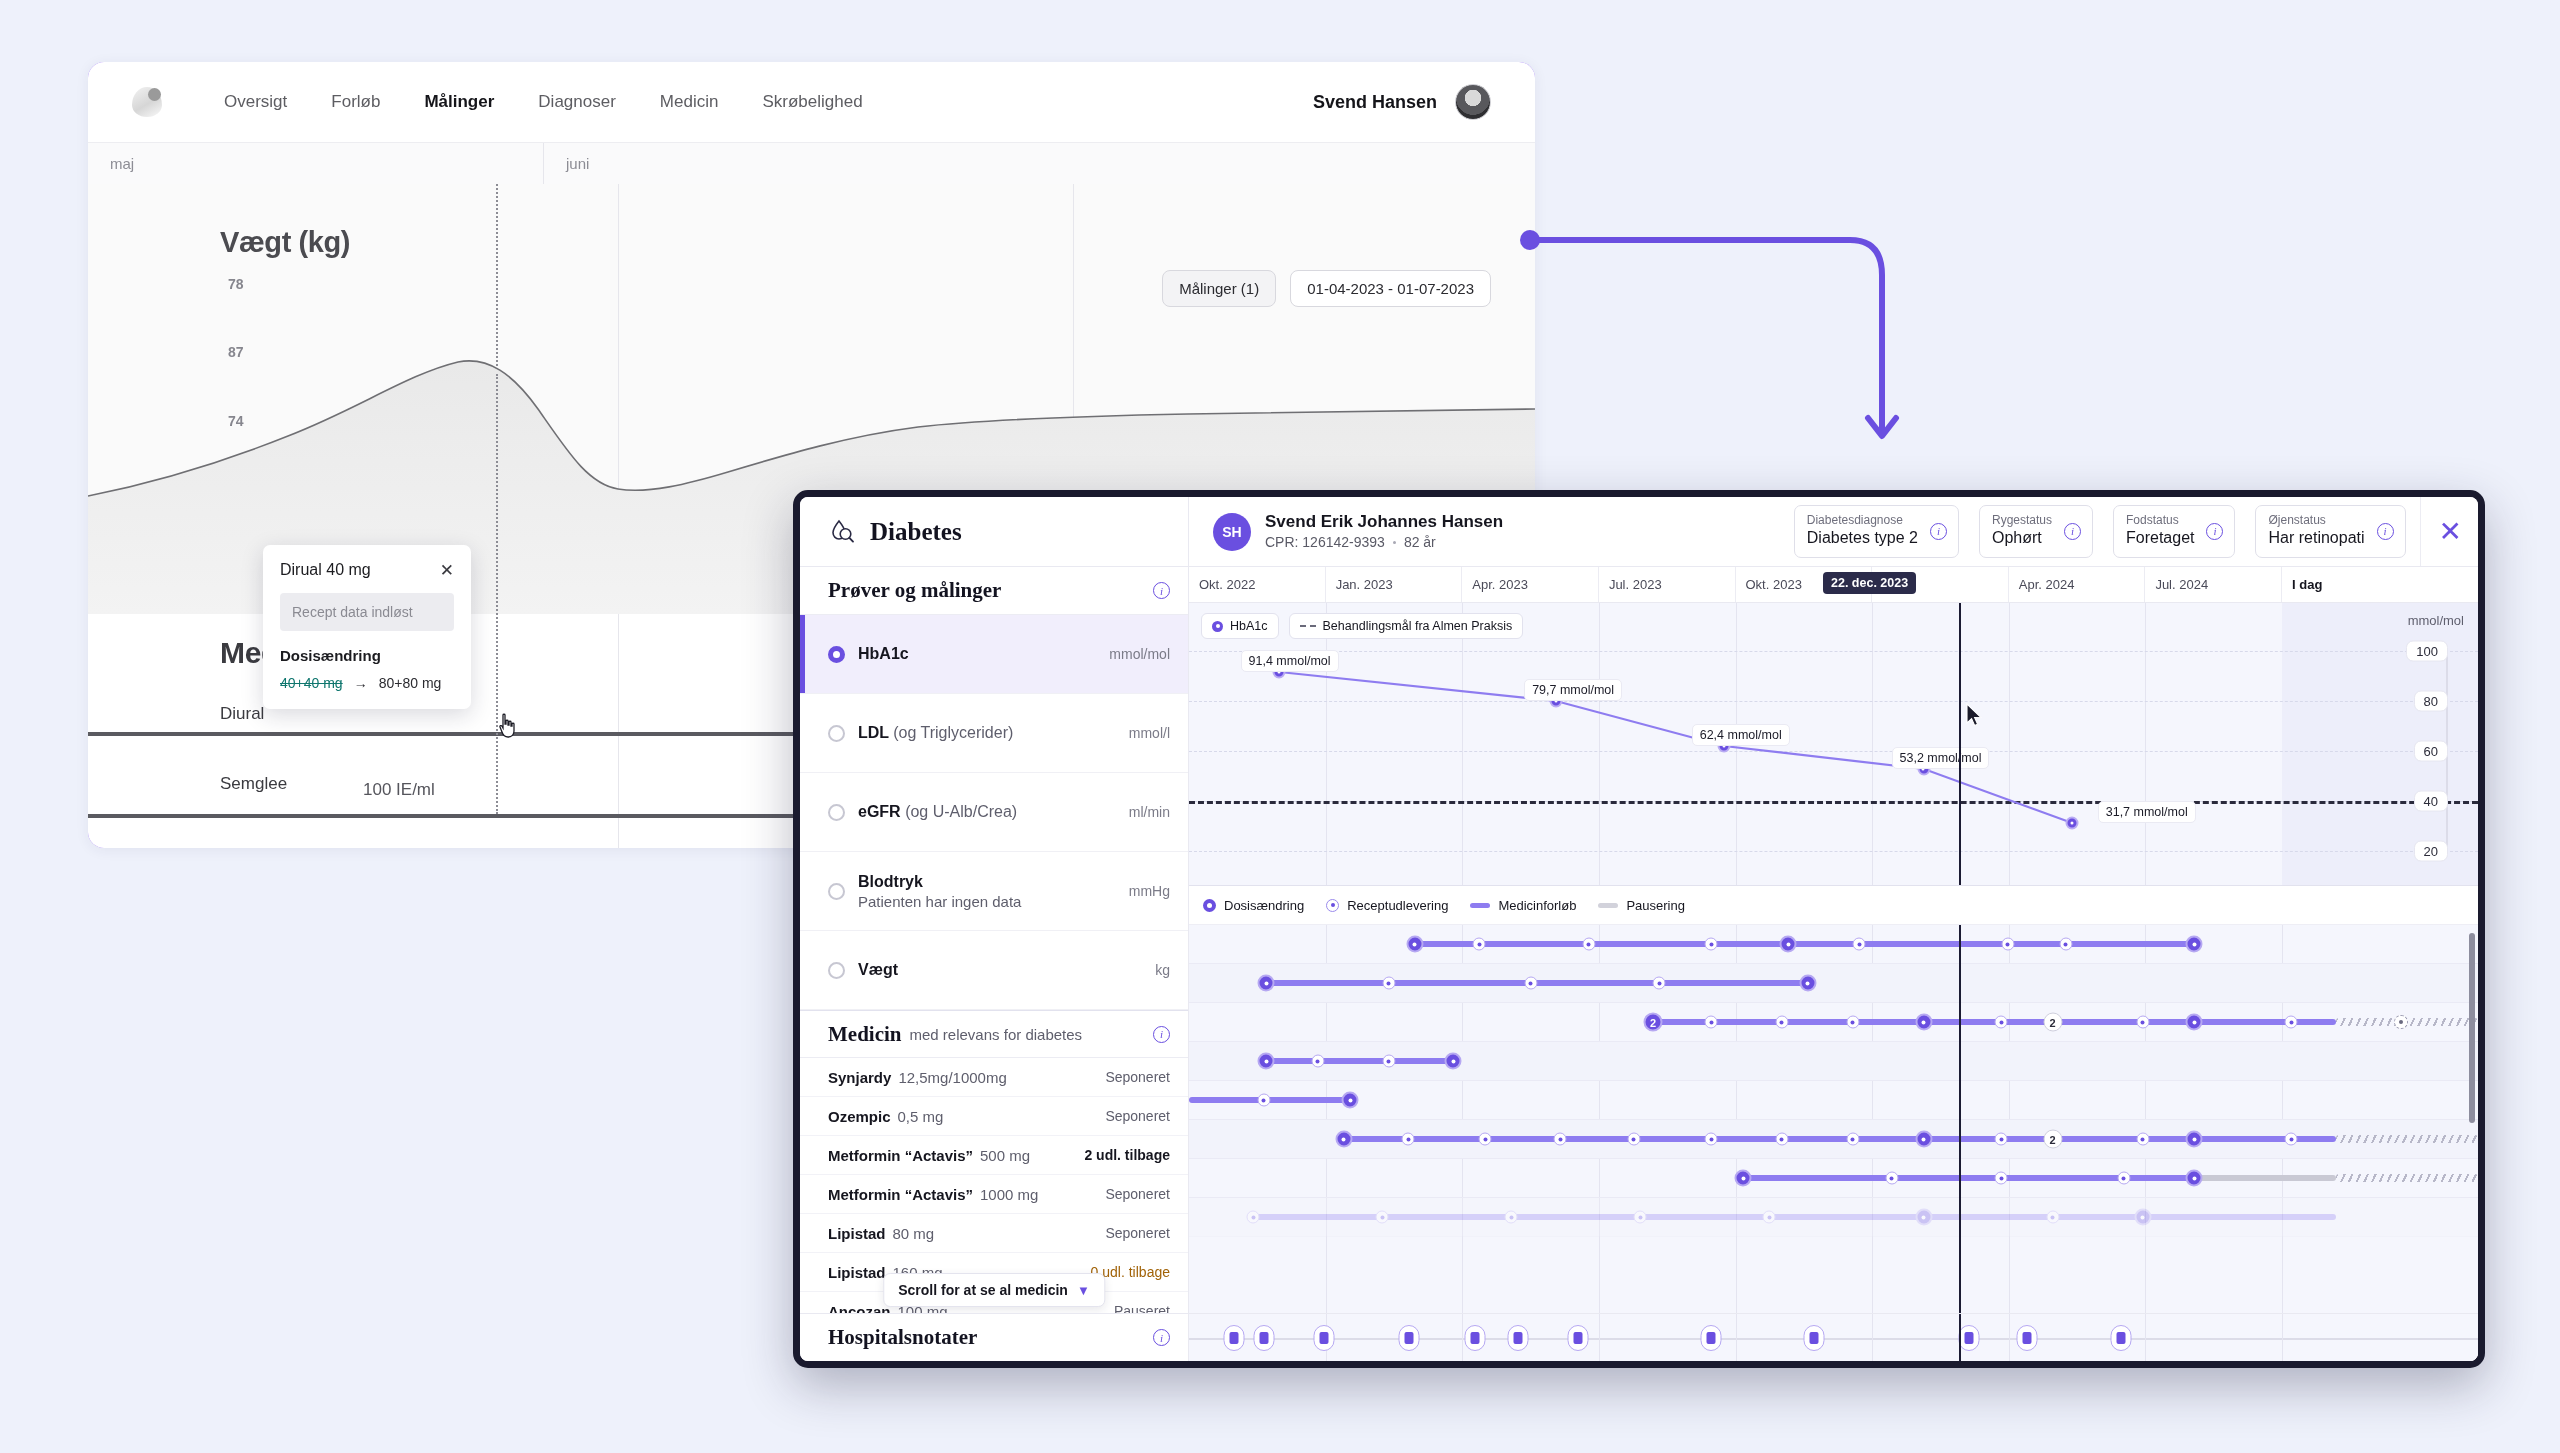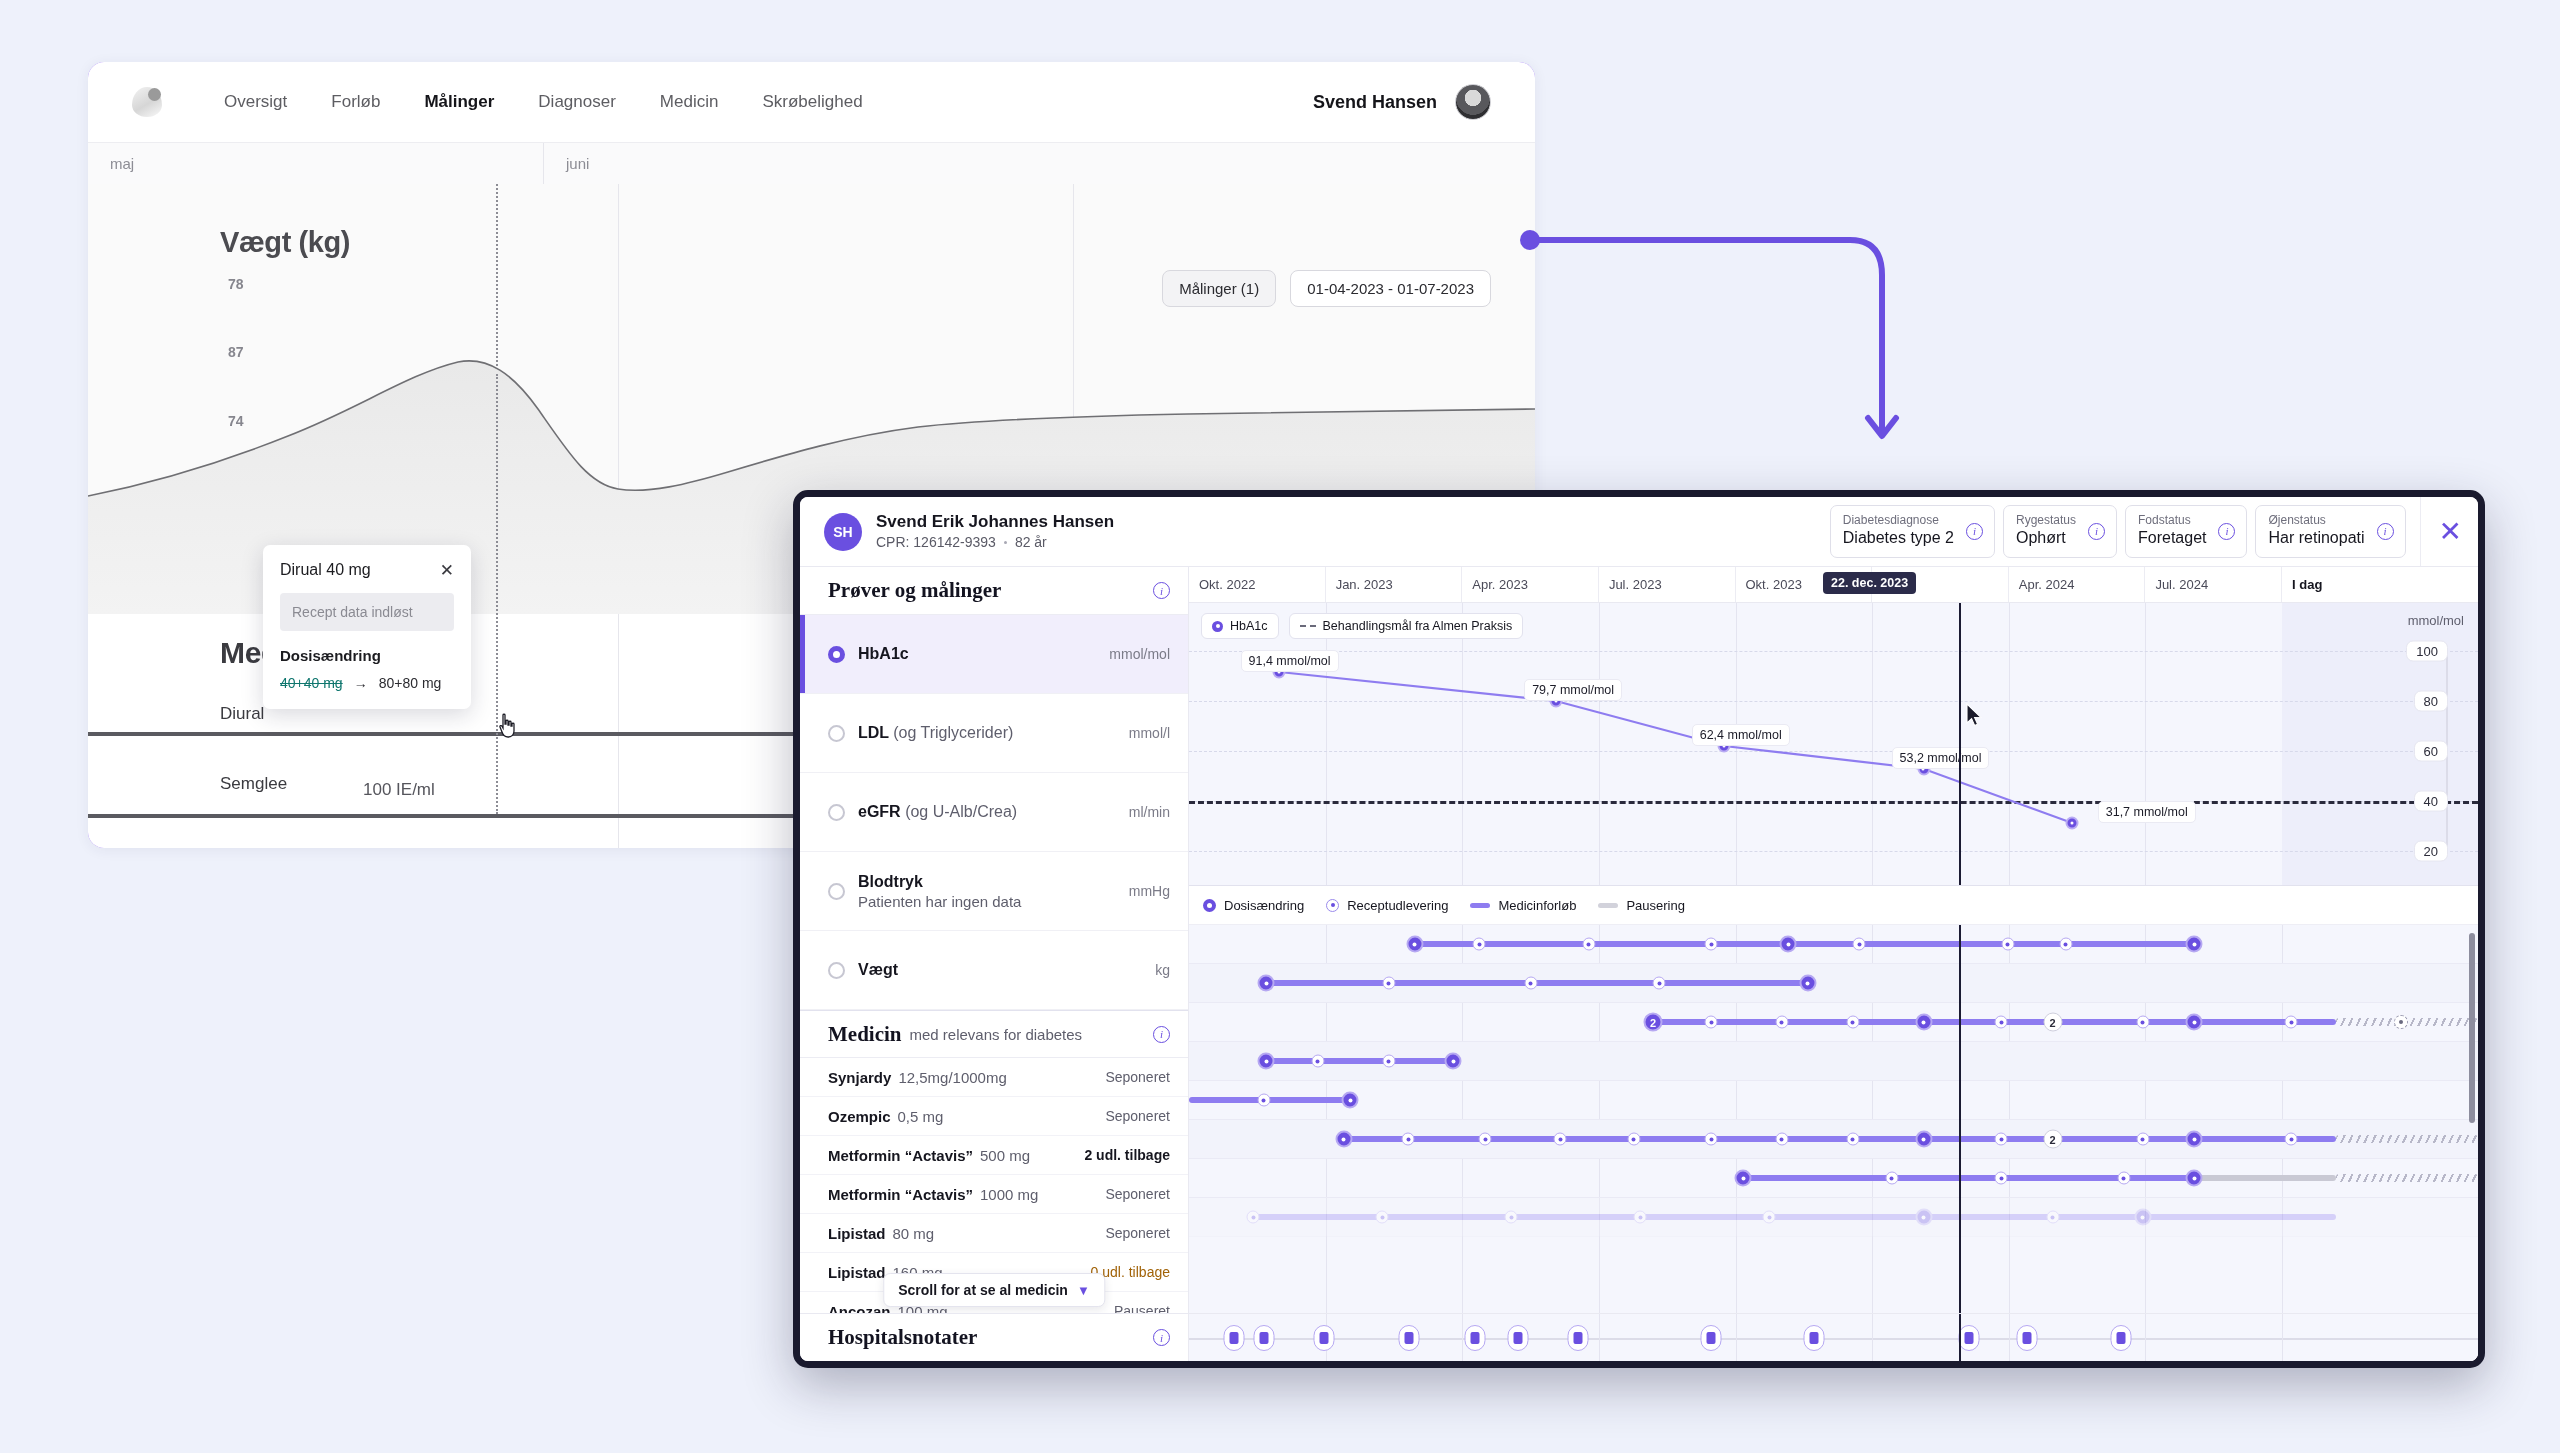--- a/index.html
+++ b/index.html
@@ -102,21 +102,21 @@
   .m-brand { width: 389px; display:flex; align-items:center; gap: 14px; padding-left: 28px; border-right:1px solid #e9e9f1;}
   .m-brand-title { font-size: 25px; font-weight: bold; color: #131320; font-family:"Liberation Serif", serif; }
   .m-patient { display:flex; align-items:center; gap: 14px; padding-left: 24px; }
   .m-avatar {
     width: 38px; height: 38px; border-radius: 50%; background:#6a4fe0; color:#fff;
     display:flex; align-items:center; justify-content:center; font-size:14px; font-weight:bold;
   }
   .m-pname { font-size: 17px; font-weight: bold; color:#16161f; line-height:1.25; }
   .m-pmeta { font-size: 14px; color:#5a5a66; line-height:1.35; display:flex; align-items:center; gap:8px; }
   .m-dotsep { width:3px;height:3px;border-radius:50%;background:#a8a8b4; display:inline-block;}
-  .m-chips { margin-left:auto; display:flex; align-items:center; gap: 8px; padding-right: 14px; }
+  .m-chips { margin-left:auto; display:flex; align-items:center; gap: 20px; padding-right: 14px; }
   .m-chip {
     border:1px solid #dfdfe9; border-radius: 7px; padding: 7px 11px 8px 12px;
     display:flex; align-items:center; gap: 12px; background:#fff; cursor:pointer;
   }
   .m-chip-lbl { font-size: 12px; color:#6e6e7c; line-height:1.2; }
   .m-chip-val { font-size: 16px; color:#16161f; line-height:1.3; }
   .info-i {
     width:17px;height:17px;border-radius:50%;border:1.4px solid #6a4fe0;color:#6a4fe0;
     font-size:11px; font-family:"Liberation Serif",serif; display:flex;align-items:center;justify-content:center;
     flex:0 0 auto; font-style:italic; cursor:pointer;
@@ -344,20 +344,28 @@
     <svg width="400" height="235" viewBox="0 0 400 235">
       <circle cx="10" cy="10" r="10" fill="#6a4fe0"></circle>
       <path d="M10,10 L330,10 Q362,10 362,45 L362,200" fill="none" stroke="#6a4fe0" stroke-width="6" stroke-linecap="round"></path>
       <path d="M348,188 L362,206 L376,188" fill="none" stroke="#6a4fe0" stroke-width="6" stroke-linecap="round" stroke-linejoin="round"></path>
     </svg>
   </div>
 
   <div class="modal">
 
     <div class="m-header">
+      <div class="m-brand">
+        <svg width="28" height="28" viewBox="0 0 28 28">
+            <path d="M11 3 C11 3 5 10.5 5 14.6 C5 18.2 7.7 21 11 21 C14.3 21 17 18.2 17 14.6 C17 10.5 11 3 11 3 Z" fill="none" stroke="#2a2a44" stroke-width="1.6"></path>
+            <circle cx="17.5" cy="16" r="5.3" fill="#fff" stroke="#2a2a44" stroke-width="1.6"></circle>
+            <path d="M21.4 19.9 L25 23.6" stroke="#2a2a44" stroke-width="1.9" stroke-linecap="round"></path>
+          </svg>
+        <div class="m-brand-title">Diabetes</div>
+      </div>
       <div class="m-patient">
         <div class="m-avatar">SH</div>
         <div>
           <div class="m-pname">Svend Erik Johannes Hansen</div>
           <div class="m-pmeta">
             <span>CPR: 126142-9393</span>
             <span class="m-dotsep"></span>
             <span>82 år</span>
           </div>
         </div>

